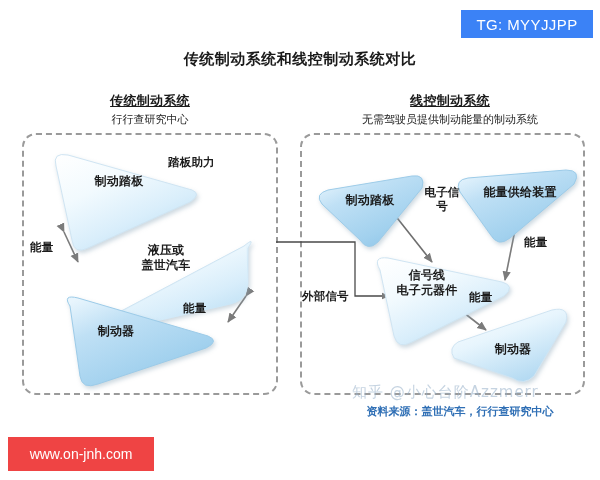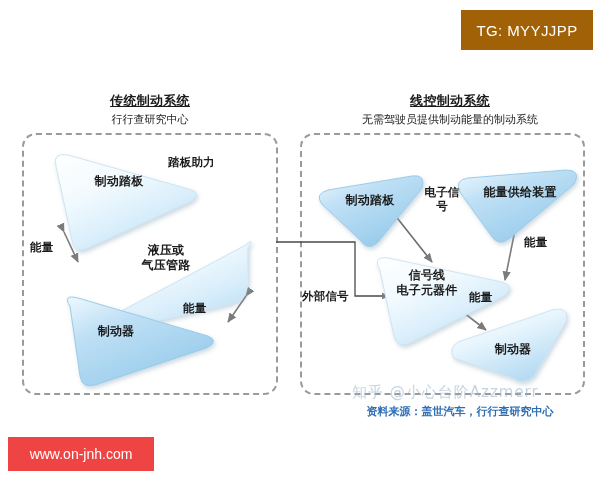--- a/index.html
+++ b/index.html
@@ -22,22 +22,22 @@
     width: 600px;
     height: 480px;
   }
 
   
   .tg-badge {
     position: absolute;
     left: 461px;
     top: 10px;
     width: 132px;
-    height: 40px;
-    background: #a16207;
+    height: 28px;
+    background: #3b82f6;
     color: #ffffff;
     font-size: 15px;
     letter-spacing: 0.4px;
     display: flex;
     align-items: center;
     justify-content: center;
     font-family: "Liberation Sans", sans-serif;
   }
   .url-badge {
     position: absolute;
@@ -154,20 +154,21 @@
   }
 </style>
 </head>
 <body>
 
 <div class="stage">
 
   <div class="tg-badge">TG: MYYJJPP</div>
   <div class="url-badge">www.on-jnh.com</div>
 
+  <div class="main-title">传统制动系统和线控制动系统对比</div>
 
   <div class="panel-title" id="lt-title">传统制动系统</div>
   <div class="panel-sub" id="lt-sub">行行查研究中心</div>
   <div class="panel-title" id="rt-title">线控制动系统</div>
   <div class="panel-sub" id="rt-sub">无需驾驶员提供制动能量的制动系统</div>
 
   <div class="panel-box" id="panel-left"></div>
   <div class="panel-box" id="panel-right"></div>
 
   <svg class="vec" viewBox="0 0 600 480">
@@ -226,21 +227,21 @@
   </div>
   <div class="tri-label" style="left:60px; top:174px; width:118px;">制动踏板</div>
 
   <div class="tri" style="left:88px; top:232px;">
     <svg width="172" height="112" viewBox="0 0 172 112">
       <path d="M160,16 Q168,4 156,14 L20,86 Q6,94 20,100 L142,72 Q158,67 160,52 Z" fill="url(#gradMid)" stroke="#cfe4f2" stroke-width="1" filter="url(#softShadow)"></path>
       <path d="M158,14 L18,88 Q6,95 22,100 L144,72 Q160,68 160,50 Z" fill="url(#gradLight)" opacity="0.9"></path>
     </svg>
   </div>
   <div class="tri-label" style="left:118px; top:243px; width:96px;">液压或
-气压管路</div>
+盖世汽车</div>
 
   <div class="tri" style="left:52px; top:292px;">
     <svg width="172" height="100" viewBox="0 0 172 100">
       <path d="M18,14 Q10,2 26,6 L156,44 Q168,49 154,56 L46,92 Q30,98 28,84 Z" fill="url(#gradDeep)" stroke="#9ccbe8" stroke-width="1" filter="url(#softShadow)"></path>
     </svg>
   </div>
   <div class="tri-label" style="left:64px; top:324px; width:104px;">制动器</div>
 
   <div class="ann" style="left:168px; top:156px;">踏板助力</div>
   <div class="ann" style="left:30px; top:241px;">能量</div>

